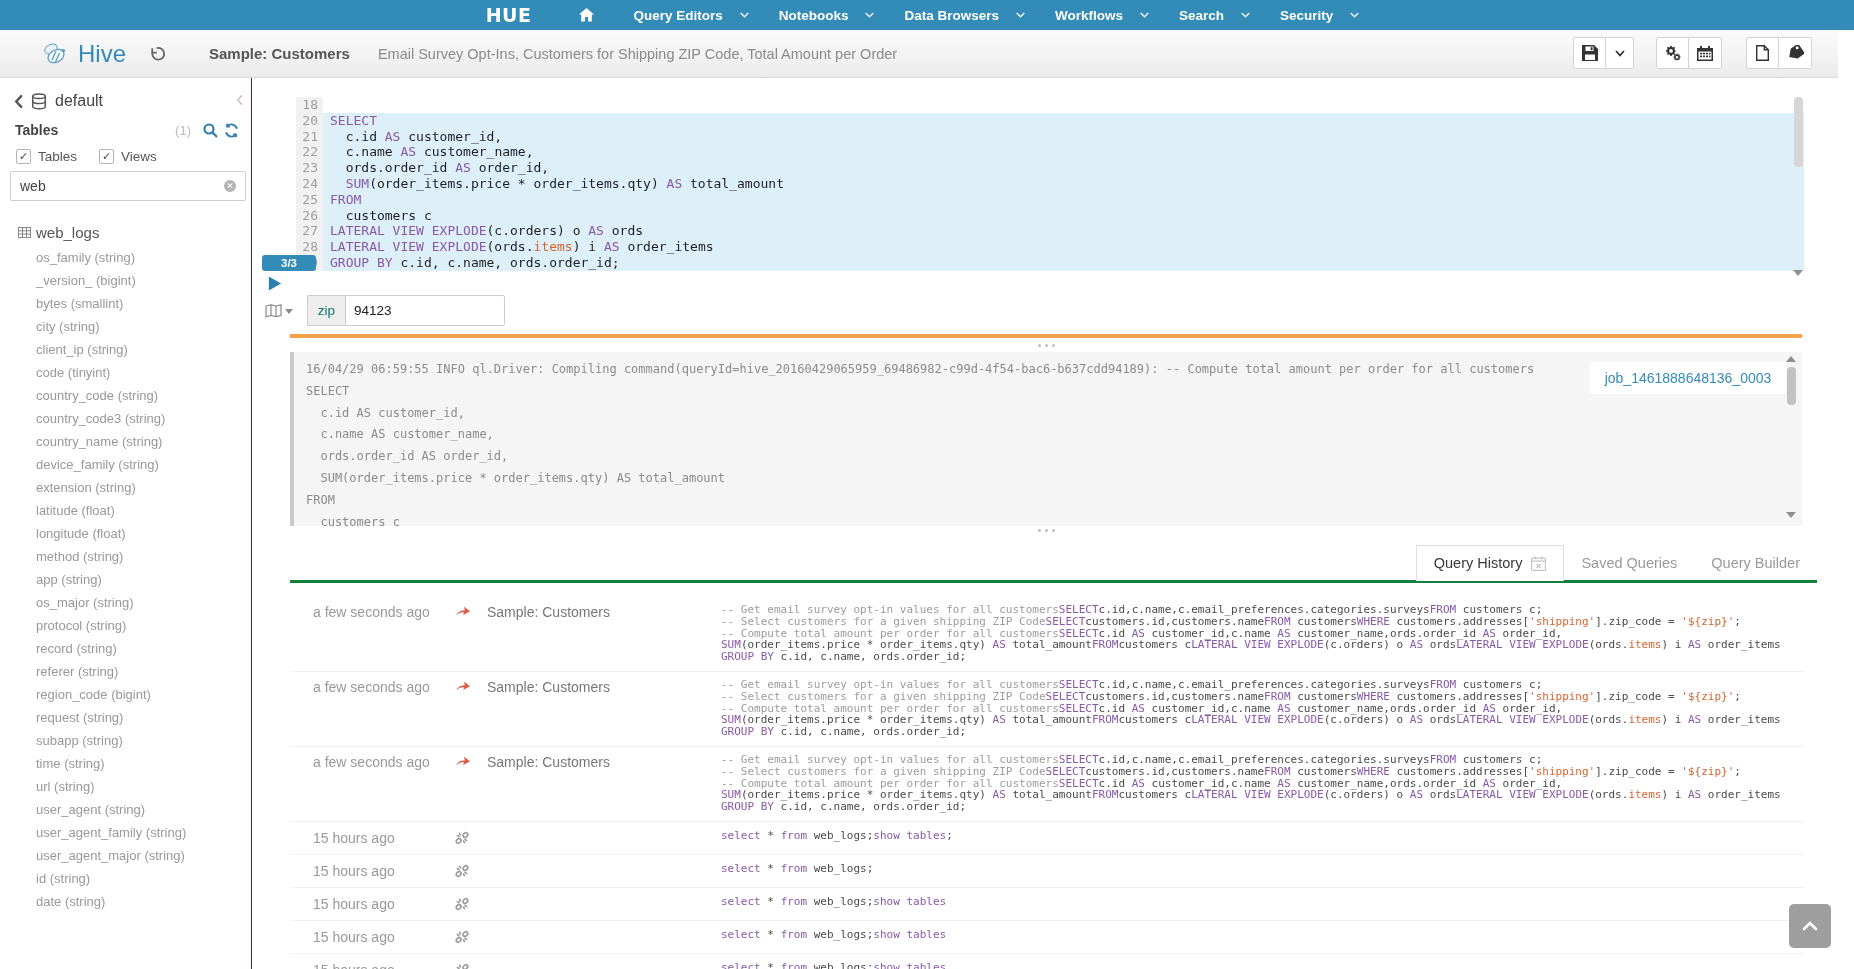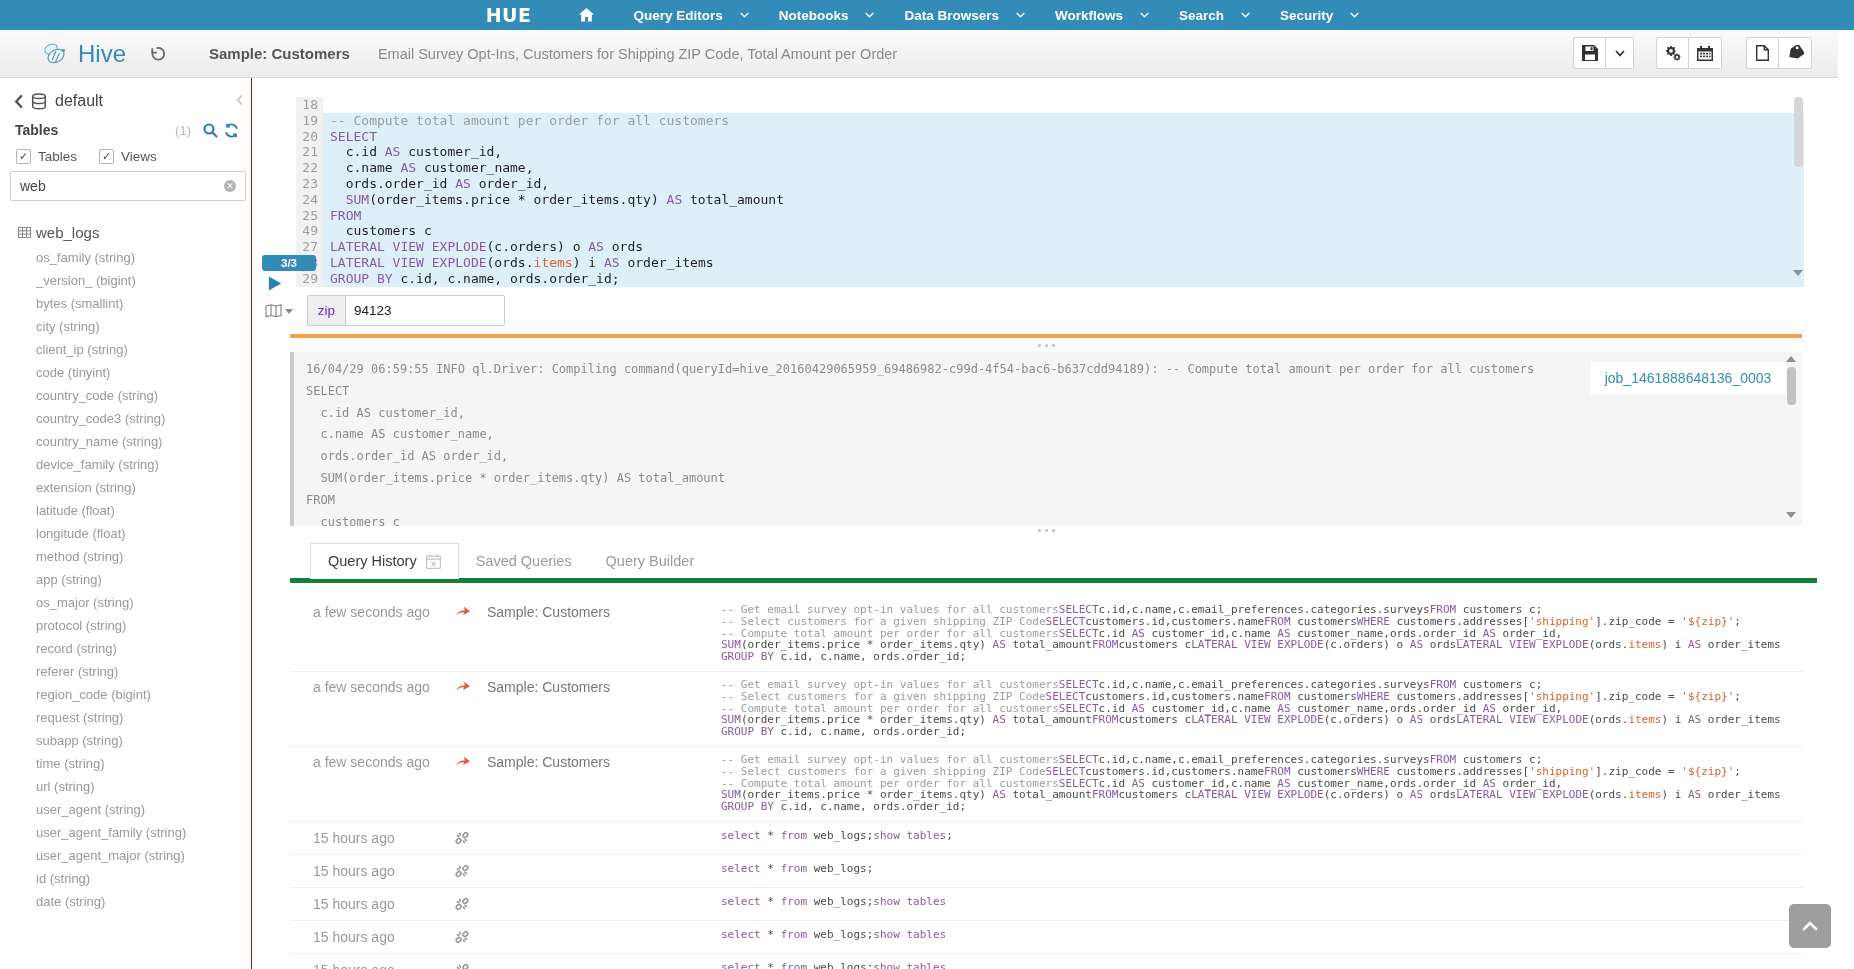--- a/index.html
+++ b/index.html
@@ -71,21 +71,21 @@
   .arr.down{border-top:6px solid #8f8f8f;}
   .arr.up{border-bottom:6px solid #8f8f8f;}
   .ed-scroll-down{position:absolute;left:1537px;top:192px;cursor:pointer;}
 
   .res-badge{position:absolute;left:6px;top:177px;background:#338bb8;color:#fff;font-size:11.5px;font-weight:700;
              padding:2px 19px;border-radius:3px;}
   .play-btn{position:absolute;left:11px;top:197px;cursor:pointer;display:flex;}
   .map-btn{position:absolute;left:9px;top:226px;cursor:pointer;display:flex;align-items:center;gap:3px;color:#8a8a8a;}
 
   .var-row{position:absolute;left:51px;top:217px;height:31px;display:flex;}
-  .var-label{width:38px;background:#eee;border:1px solid #ccc;border-right:none;color:#6d28d9;font-size:13.5px;
+  .var-label{width:38px;background:#eee;border:1px solid #ccc;border-right:none;color:#0f766e;font-size:13.5px;
              display:flex;align-items:center;justify-content:center;border-radius:2px 0 0 2px;box-sizing:border-box;}
   .var-input{width:160px;border:1px solid #ccc;border-radius:0 2px 2px 0;font-size:13.5px;color:#222;padding:0 8px;
              outline:none;box-sizing:border-box;font-family:"Liberation Sans",sans-serif;}
 
   .progress{position:absolute;left:34px;top:256px;width:1512px;height:4px;background:#f6a24b;}
 
   
   .log{position:absolute;left:34px;top:274px;width:1512px;height:174px;background:#f5f5f5;border-left:4px solid #c9c9c9;
        box-sizing:border-box;padding:7px 12px;overflow:hidden;}
   .log div{font:12px/21.8px "DejaVu Sans Mono",monospace;color:#8b8b8b;white-space:pre;}
@@ -94,22 +94,22 @@
   .job-link{color:#338bb8;font-size:14px;text-decoration:none;cursor:pointer;}
   .log-thumb{position:absolute;left:1531px;top:289px;width:9px;height:38px;background:#c2c2c2;border-radius:4px;}
   .log-up{position:absolute;left:1530px;top:278px;}
   .log-down{position:absolute;left:1530px;top:434px;cursor:pointer;}
 
   .drag-dots{position:absolute;display:flex;gap:4px;cursor:row-resize;}
   .drag-dots i{width:3px;height:3px;border-radius:50%;background:#bdbdbd;}
   .dots-1{left:782px;top:266px;} .dots-2{left:782px;top:451px;}
 
   
-  .tabbar{position:absolute;left:34px;right:37px;top:469px;height:36px;border-bottom:5px solid #15803d;
-          display:flex;align-items:flex-end;padding-left:20px;box-sizing:border-box;}
+  .tabbar{position:absolute;left:34px;right:37px;top:469px;height:36px;border-bottom:3px solid #15803d;
+          display:flex;align-items:flex-end;padding-left:20px;box-sizing:border-box;justify-content:flex-end;}
   .tab{height:36px;display:flex;align-items:center;gap:9px;padding:0 17px;font-size:14.5px;color:#9a9a9a;
        cursor:pointer;box-sizing:border-box;margin-bottom:-1px;}
   .tab.active{background:#fff;border:1px solid #ddd;border-bottom:1px solid #fff;color:#3a3a3a;}
   .hist-rows{position:absolute;left:34px;right:50px;top:519px;bottom:0;overflow:hidden;}
   .h-row{display:flex;align-items:flex-start;border-bottom:1px solid #f1f1f1;cursor:pointer;}
   .h-row.big{padding:7px 0 8px;}
   .h-row.small{padding:8px 0;}
   .h-time{flex:none;margin-left:23px;width:118px;color:#999;font-size:14px;}
   .h-icon{flex:none;width:20px;margin-left:24px;display:flex;padding-top:1px;}
   .h-name{flex:none;width:222px;margin-left:12px;color:#777;font-size:14px;}
@@ -415,24 +415,20 @@
   </aside>
 
   <main class="main">
 
     <div class="editor" id="editor-lines">
         <div class="ed-line">
           <span class="ed-gutter">18</span>
           <span class="ed-code"></span>
         </div>
         <div class="ed-line hl">
-          <span class="ed-gutter">19</span>
-          <span class="ed-code"><span class="tk-c">-- Compute total amount per order for all customers</span></span>
-        </div>
-        <div class="ed-line hl">
           <span class="ed-gutter">20</span>
           <span class="ed-code"><span class="tk-k">SELECT</span></span>
         </div>
         <div class="ed-line hl">
           <span class="ed-gutter">21</span>
           <span class="ed-code"><span class="tk-p">  c.id </span><span class="tk-k">AS</span><span class="tk-p"> customer_id,</span></span>
         </div>
         <div class="ed-line hl">
           <span class="ed-gutter">22</span>
           <span class="ed-code"><span class="tk-p">  c.name </span><span class="tk-k">AS</span><span class="tk-p"> customer_name,</span></span>
@@ -443,21 +439,21 @@
         </div>
         <div class="ed-line hl">
           <span class="ed-gutter">24</span>
           <span class="ed-code"><span class="tk-p">  </span><span class="tk-k">SUM</span><span class="tk-p">(order_items.price * order_items.qty) </span><span class="tk-k">AS</span><span class="tk-p"> total_amount</span></span>
         </div>
         <div class="ed-line hl">
           <span class="ed-gutter">25</span>
           <span class="ed-code"><span class="tk-k">FROM</span></span>
         </div>
         <div class="ed-line hl">
-          <span class="ed-gutter">49</span>
+          <span class="ed-gutter">26</span>
           <span class="ed-code"><span class="tk-p">  customers c</span></span>
         </div>
         <div class="ed-line hl">
           <span class="ed-gutter">27</span>
           <span class="ed-code"><span class="tk-k">LATERAL VIEW EXPLODE</span><span class="tk-p">(c.orders) o </span><span class="tk-k">AS</span><span class="tk-p"> ords</span></span>
         </div>
         <div class="ed-line hl">
           <span class="ed-gutter">28</span>
           <span class="ed-code"><span class="tk-k">LATERAL VIEW EXPLODE</span><span class="tk-p">(ords.</span><span class="tk-s">items</span><span class="tk-p">) i </span><span class="tk-k">AS</span><span class="tk-p"> order_items</span></span>
         </div>

